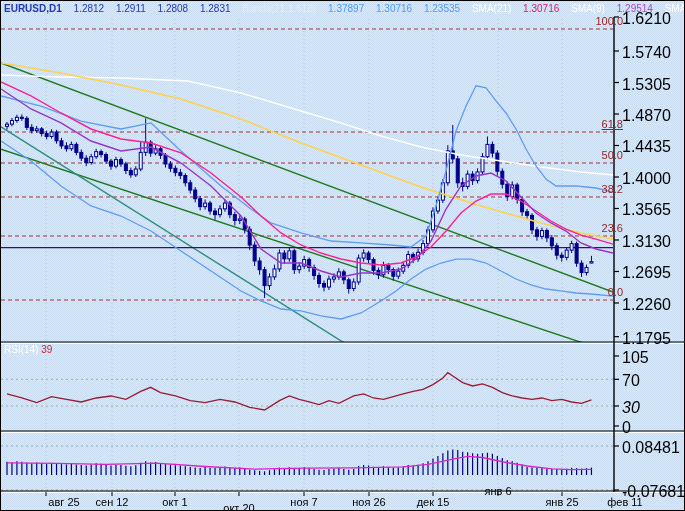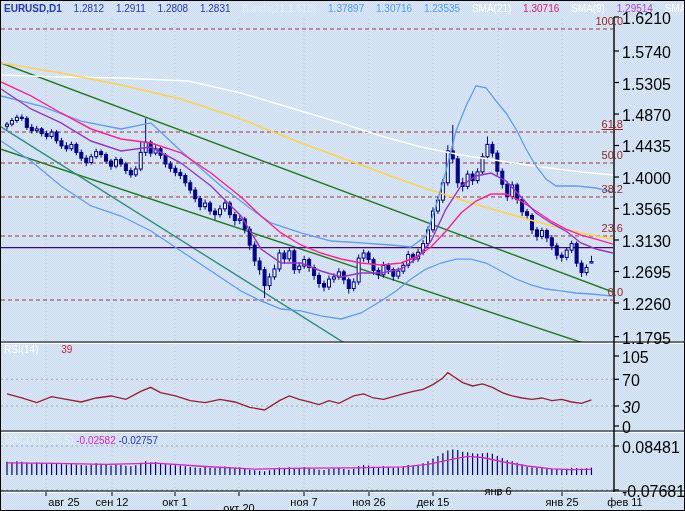--- a/index.html
+++ b/index.html
@@ -17,21 +17,21 @@
   .c-ohlc{color:#2438b8;}
   .c-bandlbl{color:#e4ecf6;}
   .c-bandval{color:#4f9bff;}
   .c-smalbl{color:#ffffff;}
   .c-sma21{color:#e8186d;}
   .c-sma9{color:#b044c8;}
   .scale-lbl{font-size:16px;color:#000;}
   .fib-lbl{font-size:11px;color:#992222;text-align:right;width:52px;left:570px;}
   .time-lbl{font-size:11px;color:#000;transform:translateX(-50%);}
   .panel-lbl{font-size:10px;}
-  .rsi-name{color:#fff;} .rsi-val{color:#cc2233;margin-left:20px;}
+  .rsi-name{color:#fff;} .rsi-val{color:#cc2233;}
   .macd-name{color:#e4ecf6;} .macd-val1{color:#dd22cc;} .macd-val2{color:#2233cc;}
   .hit{position:absolute;z-index:5;}
 </style>
 </head>
 <body>
 
 <div id="win">
 
   <div class="hit" style="left:0;top:16px;width:613px;height:325px;"></div>
   <div class="hit" style="left:0;top:342px;width:613px;height:88px;"></div>
@@ -502,25 +502,20 @@
     <span class="c-smalbl">SMA(9)</span>
     <span class="c-sma9">1.29514</span>
     <span class="c-smalbl">SMA(100)</span>
   </div>
 
   <div class="lbl panel-lbl" style="left:3px;top:343px;">
     <span class="rsi-name">RSI(14)</span>
     <span class="rsi-val">39</span>
   </div>
 
-  <div class="lbl panel-lbl" style="left:3px;top:434px;">
-    <span class="macd-name">MACD(15,26,5)</span>
-    <span class="macd-val1">-0.02582</span>
-    <span class="macd-val2">-0.02757</span>
-  </div>
 
   <div id="labels">
       <div class="lbl scale-lbl" style="left: 621px; top: 9px;">1.6210</div>
       <div class="lbl scale-lbl" style="left: 621px; top: 43px;">1.5740</div>
       <div class="lbl scale-lbl" style="left: 621px; top: 75px;">1.5305</div>
       <div class="lbl scale-lbl" style="left: 621px; top: 106px;">1.4870</div>
       <div class="lbl scale-lbl" style="left: 621px; top: 137px;">1.4435</div>
       <div class="lbl scale-lbl" style="left: 621px; top: 169px;">1.4000</div>
       <div class="lbl scale-lbl" style="left: 621px; top: 200px;">1.3565</div>
       <div class="lbl scale-lbl" style="left: 621px; top: 232px;">1.3130</div>

